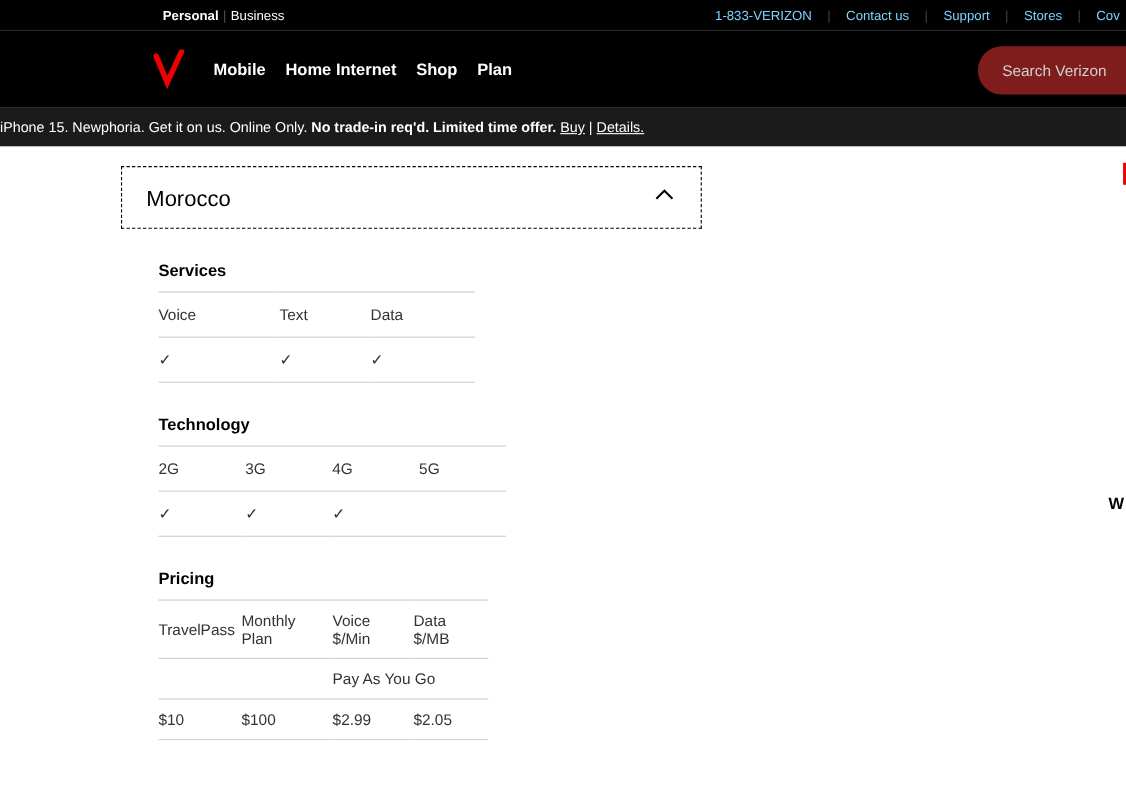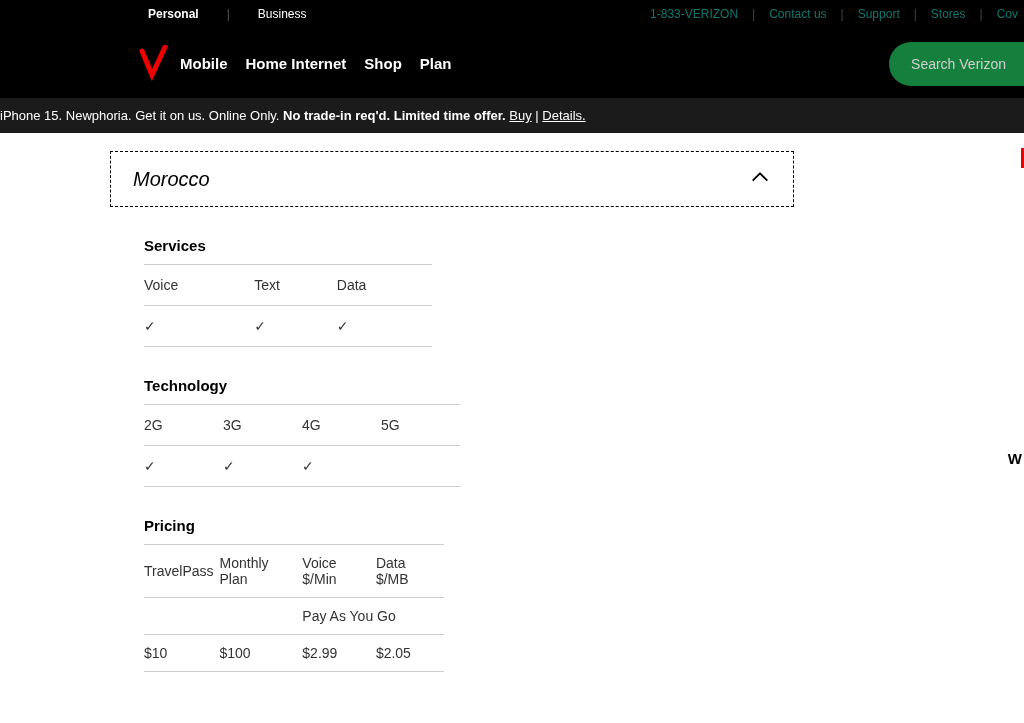--- a/index.html
+++ b/index.html
@@ -1,35 +1,35 @@
 <!DOCTYPE html>
 <html><head>
 <meta charset="utf-8">
 <style>
   * { box-sizing: border-box; margin: 0; padding: 0; }
   body { font-family: -apple-system, BlinkMacSystemFont, "Segoe UI", Arial, sans-serif; background: #fff; color: #000; width: 1024px; overflow-x: hidden; }
   .topbar { background: #000; color: #fff; display: flex; justify-content: space-between; align-items: center; height: 28px; padding: 0 0 0 148px; font-size: 12px; }
-  .topbar-left { display: flex; gap: 28px; align-items: center; }
+  .topbar-left { display: flex; gap: 4px; align-items: center; }
   .topbar-left a { color: #fff; text-decoration: none; }
   .topbar-left .sep { color: #555; }
   .topbar-left a.active { font-weight: 700; }
   .topbar-right { display: flex; align-items: center; gap: 14px; padding-right: 6px; }
-  .topbar-right a, .topbar-right span { color: #0f766e; text-decoration: none; }
+  .topbar-right a, .topbar-right span { color: #7dd3fc; text-decoration: none; }
   .topbar-right .sep { color: #444; }
   .mainnav { background: #000; color: #fff; display: flex; align-items: center; padding-left: 138px; height: 70px; position: relative; }
   .logo { width: 36px; height: 40px; display: flex; align-items: center; }
   .logo svg { width: 30px; height: 36px; }
-  .mainnav-links { display: flex; gap: 18px; margin-left: 6px; font-size: 15px; font-weight: 700; }
+  .mainnav-links { display: flex; gap: 18px; margin-left: 20px; font-size: 15px; font-weight: 700; }
   .mainnav-links a { color: #fff; text-decoration: none; }
-  .searchpill { position: absolute; right: 0; top: 14px; background: #15803d; border-radius: 22px 0 0 22px; height: 44px; display: flex; align-items: center; padding: 0 18px 0 22px; font-size: 14px; color: #d0d0d0; }
+  .searchpill { position: absolute; right: 0; top: 14px; background: #7f1d1d; border-radius: 22px 0 0 22px; height: 44px; display: flex; align-items: center; padding: 0 18px 0 22px; font-size: 14px; color: #d0d0d0; }
   .promobar { background: #1b1b1b; color: #fff; text-align: left; font-size: 13px; padding: 10px 0; }
   .promobar a { color: #fff; text-decoration: underline; }
   .promobar strong { font-weight: 700; }
   .content { padding: 18px 0 0 110px; width: 700px; }
-  .accordion { border: 1px dashed #000; display: flex; justify-content: space-between; align-items: center; padding: 14px 22px; width: 684px; cursor: pointer; font-style: italic; }
+  .accordion { border: 1px dashed #000; display: flex; justify-content: space-between; align-items: flex-end; padding: 14px 22px; width: 528px; cursor: pointer; }
   .accordion-title { font-size: 20px; font-weight: 400; color: #000; }
   .chevron svg { width: 22px; height: 22px; }
   .section { margin-top: 30px; margin-left: 34px; width: 288px; }
   .section.pricing { width: 300px; }
   .section-title { font-size: 15px; font-weight: 700; margin-bottom: 10px; }
   table { border-collapse: collapse; width: 100%; font-size: 14px; color: #333; }
   td, th { text-align: left; font-weight: 400; padding: 12px 0; border-bottom: 1px solid #ccc; }
   tr:first-child td, tr:first-child th { border-top: 1px solid #ccc; }
   .check { font-size: 14px; }
   .pricing td, .pricing th { padding: 10px 6px 10px 0; }

